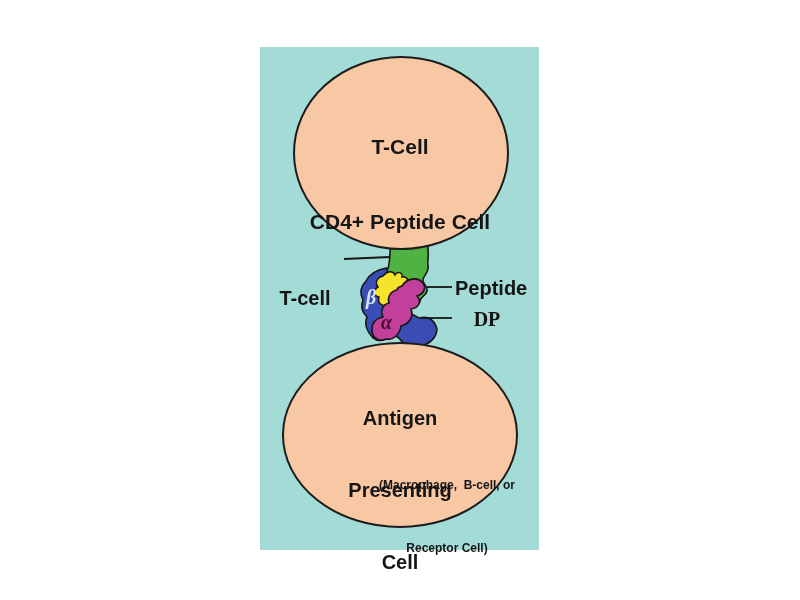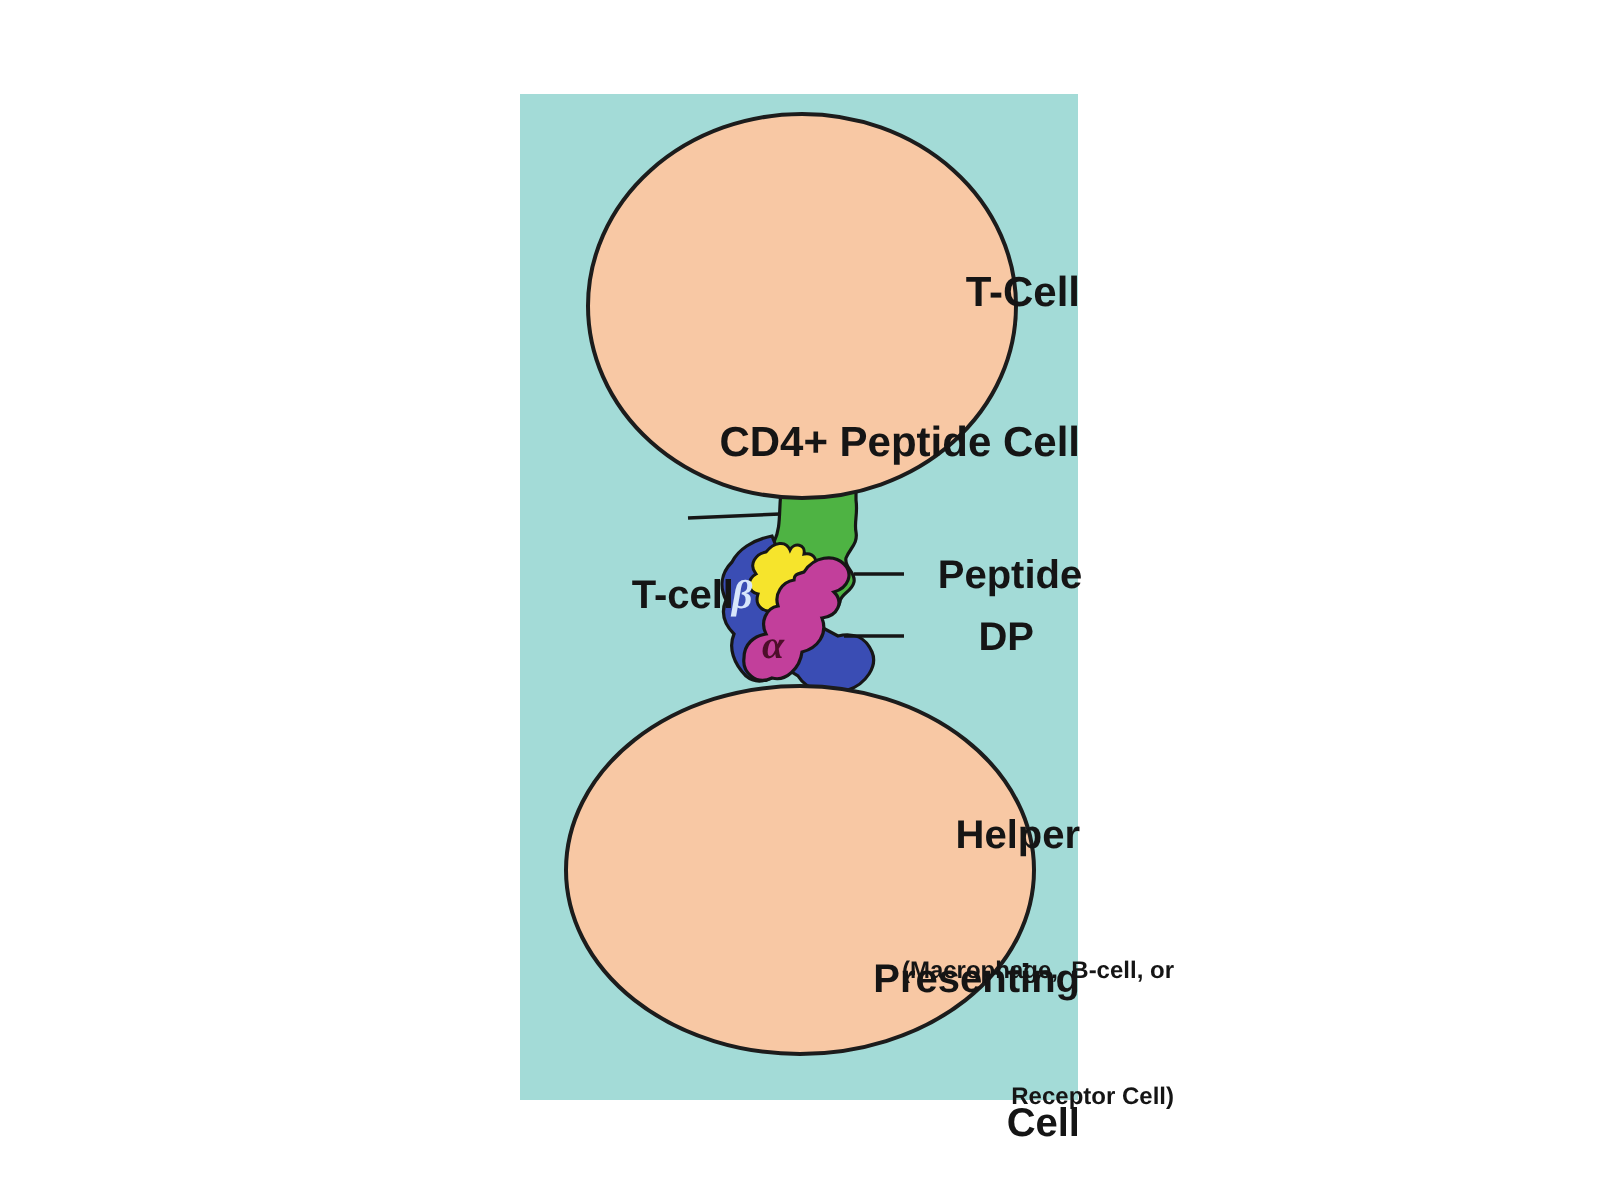--- a/index.html
+++ b/index.html
@@ -4,29 +4,29 @@
 <style>
   html,body{margin:0;padding:0;}
   body{
     width:800px;height:600px;position:relative;background:#ffffff;
     font-family:"Liberation Sans", sans-serif;overflow:hidden;
   }
   #stage{position:absolute;left:0;top:0;width:800px;height:600px;}
   svg{position:absolute;left:0;top:0;}
   .lbl{
     position:absolute;color:#151515;font-weight:bold;
-    text-align:right;white-space:pre;line-height:25px;font-size:21px;
+    text-align:center;white-space:pre;line-height:25px;font-size:21px;
   }
   .cell-title{left:260px;width:280px;}
   #top-cell-title{top:84px;}
   #apc-title{top:358px;font-size:20px;line-height:24px;}
   #apc-subtitle{top:433px;font-size:12px;line-height:21px;left:260px;width:280px;margin-left:47px;}
   #tcr-label{left:243px;top:236px;width:124px;font-size:20px;}
-  #peptide-label{left:455px;top:276px;width:100px;text-align:center;font-size:20px;}
-  #dp-label{left:457px;top:307px;width:60px;text-align:right;font-size:20px;}
+  #peptide-label{left:455px;top:276px;width:100px;text-align:left;font-size:20px;}
+  #dp-label{left:457px;top:307px;width:60px;text-align:center;font-size:20px;font-family:Liberation Serif, serif;}
 </style>
 </head>
 <body>
 
 <div id="stage">
   <svg width="800" height="600" viewBox="0 0 800 600">
 
     <rect x="260" y="47" width="279" height="503" fill="#a3dbd7"></rect>
 
     <path stroke="#161616" stroke-width="1.6" d="M 391 242 C 389 254 391 263 387 271 C 384 277 391 281 395 286
@@ -71,21 +71,21 @@
 
   <div class="lbl" id="tcr-label">
     <div>T-cell</div>
   </div>
 
   <div class="lbl" id="peptide-label">Peptide</div>
 
   <div class="lbl" id="dp-label">DP</div>
 
   <div class="lbl cell-title" id="apc-title">
-    <div>Helper</div>
+    <div>Antigen</div>
     <div>Presenting</div>
     <div>Cell</div>
   </div>
 
   <div class="lbl" id="apc-subtitle">
     <div>(Macrophage,  B-cell, or</div>
     <div>Receptor Cell)</div>
   </div>
 </div>
 

